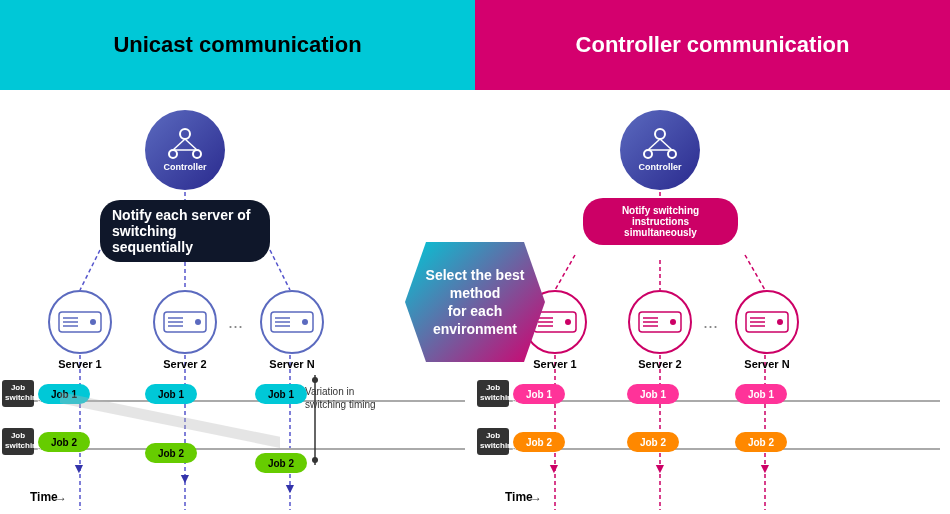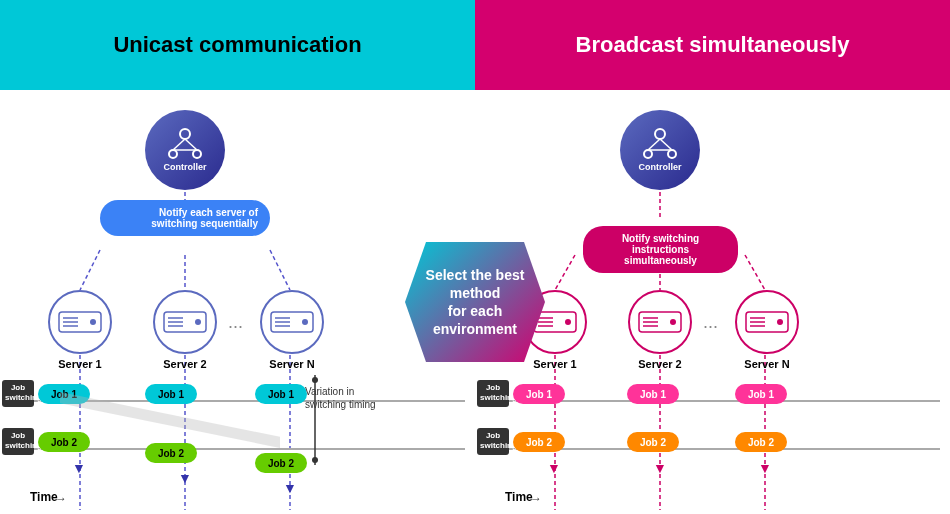--- a/index.html
+++ b/index.html
@@ -121,21 +121,21 @@
     }
   </style>
 </head>
 <body>
 
 <div class="top-banners">
   <div class="banner-unicast">
     <div class="banner-title">Unicast communication</div>
   </div>
   <div class="banner-broadcast">
-    <div class="banner-title">Broadcast simultaneously</div>
+    <div class="banner-title">Controller communication</div>
   </div>
 </div>
 
 <div class="main-content">
 
   <div class="center-hex">
     <div class="hex-shape">
       <div class="hex-text">Select the best method<br>for each environment</div>
     </div>
   </div>
@@ -159,21 +159,21 @@
         <circle cx="18" cy="6" r="5" fill="none" stroke="#fff" stroke-width="2"></circle>
         <circle cx="6" cy="26" r="4" fill="none" stroke="#fff" stroke-width="2"></circle>
         <circle cx="30" cy="26" r="4" fill="none" stroke="#fff" stroke-width="2"></circle>
         <line x1="18" y1="11" x2="6" y2="22" stroke="#fff" stroke-width="1.5"></line>
         <line x1="18" y1="11" x2="30" y2="22" stroke="#fff" stroke-width="1.5"></line>
         <line x1="6" y1="22" x2="30" y2="22" stroke="#fff" stroke-width="1.5"></line>
       </svg>
       <div style="font-size:9px; color:#fff; font-weight:bold; margin-top:2px;">Controller</div>
     </div>
 
-    <div style="position:absolute; top:110px; left:100px; width:170px; background:#3b82f6; border-radius:20px; padding:7px 12px; font-size:10px; font-weight:bold; color:#fff; text-align:right;">
+    <div style="position:absolute; top:110px; left:100px; width:170px; background:#0f172a; border-radius:20px; padding:7px 12px; font-size:14px; font-weight:bold; color:#fff; text-align:left;">
       <span>Notify each server of
 switching sequentially</span>
     </div>
 
     <div style="position:absolute; top:200px; left:48px; width:64px; height:64px; border-radius:50%; border:2px solid #5b6abf; background:#fff; display:flex; align-items:center; justify-content:center;">
       <svg width="44" height="22" viewBox="0 0 44 22">
         <rect x="1" y="1" width="42" height="20" rx="3" fill="none" stroke="#5b6abf" stroke-width="1.5"></rect>
         <line x1="5" y1="7" x2="20" y2="7" stroke="#5b6abf" stroke-width="1.5"></line>
         <line x1="5" y1="11" x2="20" y2="11" stroke="#5b6abf" stroke-width="1.5"></line>
         <line x1="5" y1="15" x2="20" y2="15" stroke="#5b6abf" stroke-width="1.5"></line>
@@ -258,21 +258,21 @@
         <circle cx="18" cy="6" r="5" fill="none" stroke="#fff" stroke-width="2"></circle>
         <circle cx="6" cy="26" r="4" fill="none" stroke="#fff" stroke-width="2"></circle>
         <circle cx="30" cy="26" r="4" fill="none" stroke="#fff" stroke-width="2"></circle>
         <line x1="18" y1="11" x2="6" y2="22" stroke="#fff" stroke-width="1.5"></line>
         <line x1="18" y1="11" x2="30" y2="22" stroke="#fff" stroke-width="1.5"></line>
         <line x1="6" y1="22" x2="30" y2="22" stroke="#fff" stroke-width="1.5"></line>
       </svg>
       <div style="font-size:9px; color:#fff; font-weight:bold; margin-top:2px;">Controller</div>
     </div>
 
-    <div style="position:absolute; top:108px; left:108px; width:155px; background:#cc0066; border-radius:20px; padding:7px 10px; font-size:10px; font-weight:bold; color:#fff; text-align:center;margin-top:28px;">
+    <div style="position:absolute; top:108px; left:108px; width:155px; background:#cc0066; border-radius:20px; padding:7px 10px; font-size:10px; font-weight:bold; color:#fff; text-align:center;">
       Notify switching<br>instructions<br>simultaneously
     </div>
 
     <div style="position:absolute; top:200px; left:48px; width:64px; height:64px; border-radius:50%; border:2px solid #cc0066; background:#fff; display:flex; align-items:center; justify-content:center;">
       <svg width="44" height="22" viewBox="0 0 44 22">
         <rect x="1" y="1" width="42" height="20" rx="3" fill="none" stroke="#cc0066" stroke-width="1.5"></rect>
         <line x1="5" y1="7" x2="20" y2="7" stroke="#cc0066" stroke-width="1.5"></line>
         <line x1="5" y1="11" x2="20" y2="11" stroke="#cc0066" stroke-width="1.5"></line>
         <line x1="5" y1="15" x2="20" y2="15" stroke="#cc0066" stroke-width="1.5"></line>
         <circle cx="35" cy="11" r="3" fill="#cc0066"></circle>

